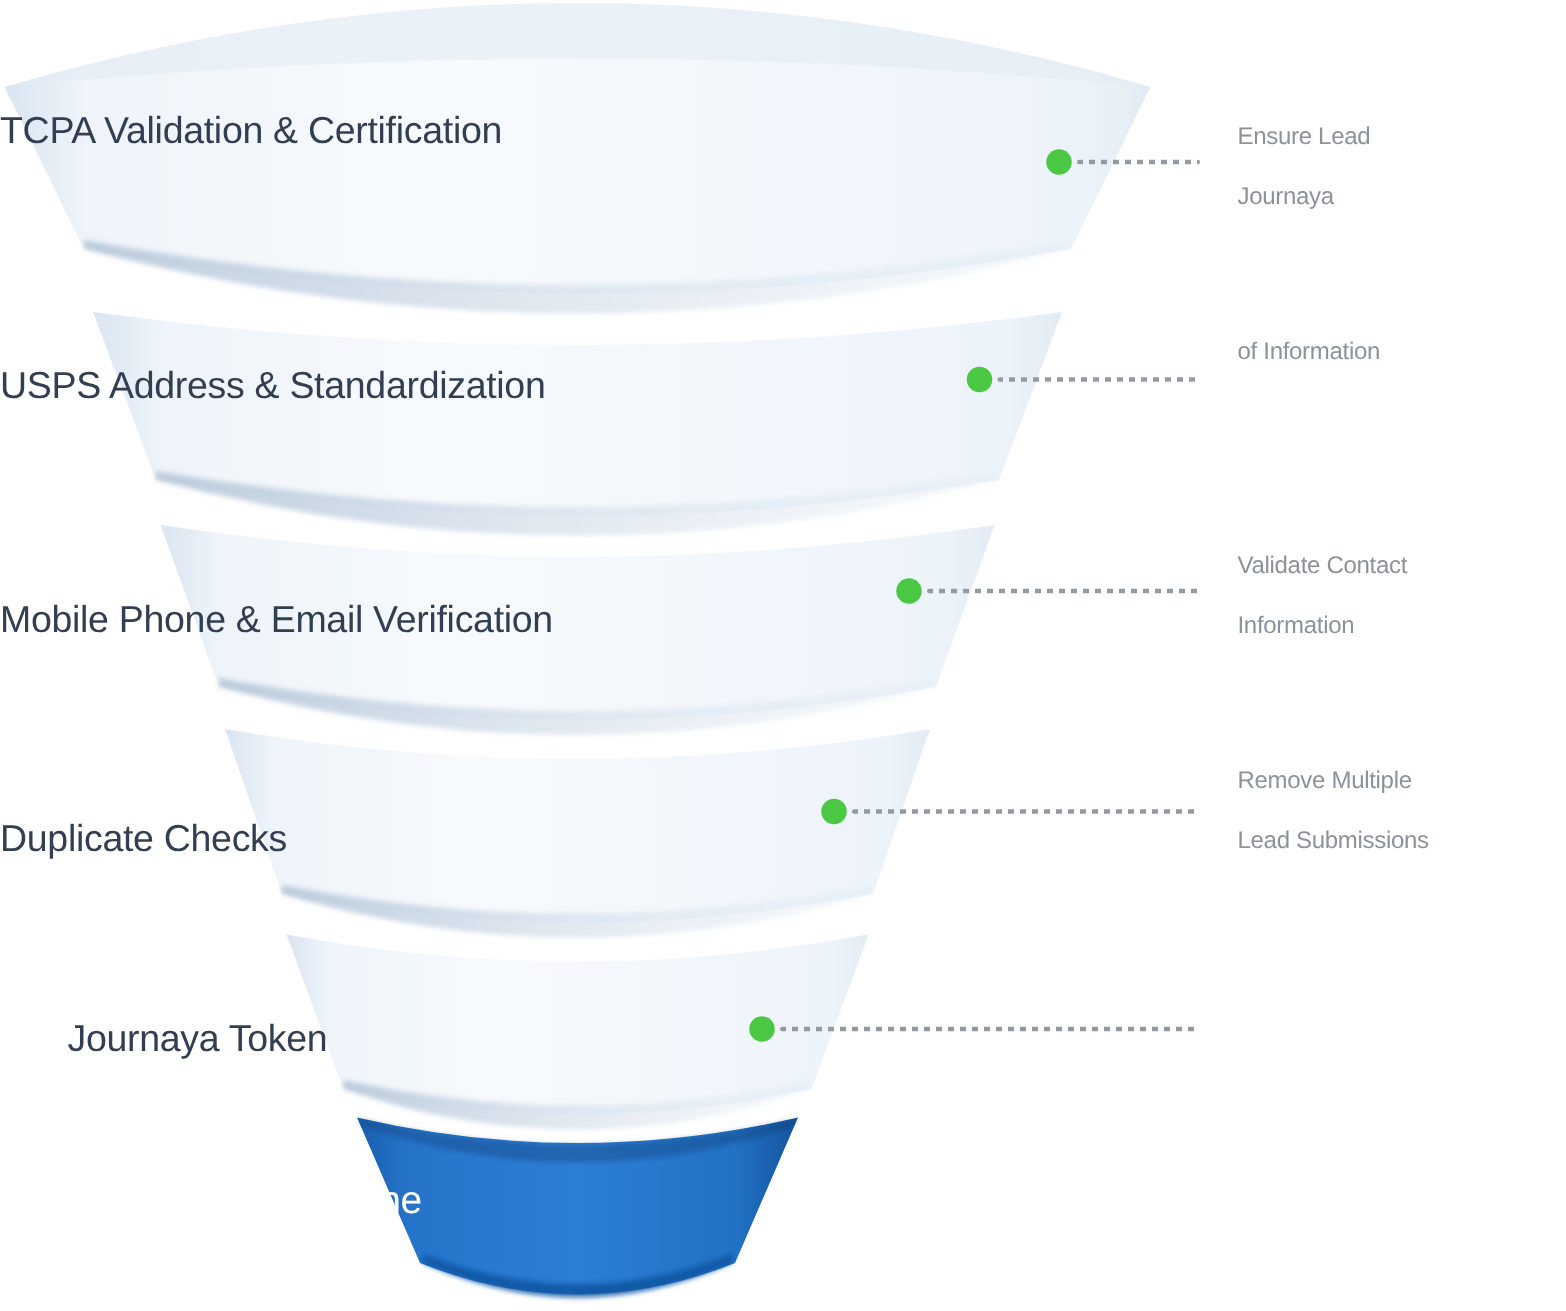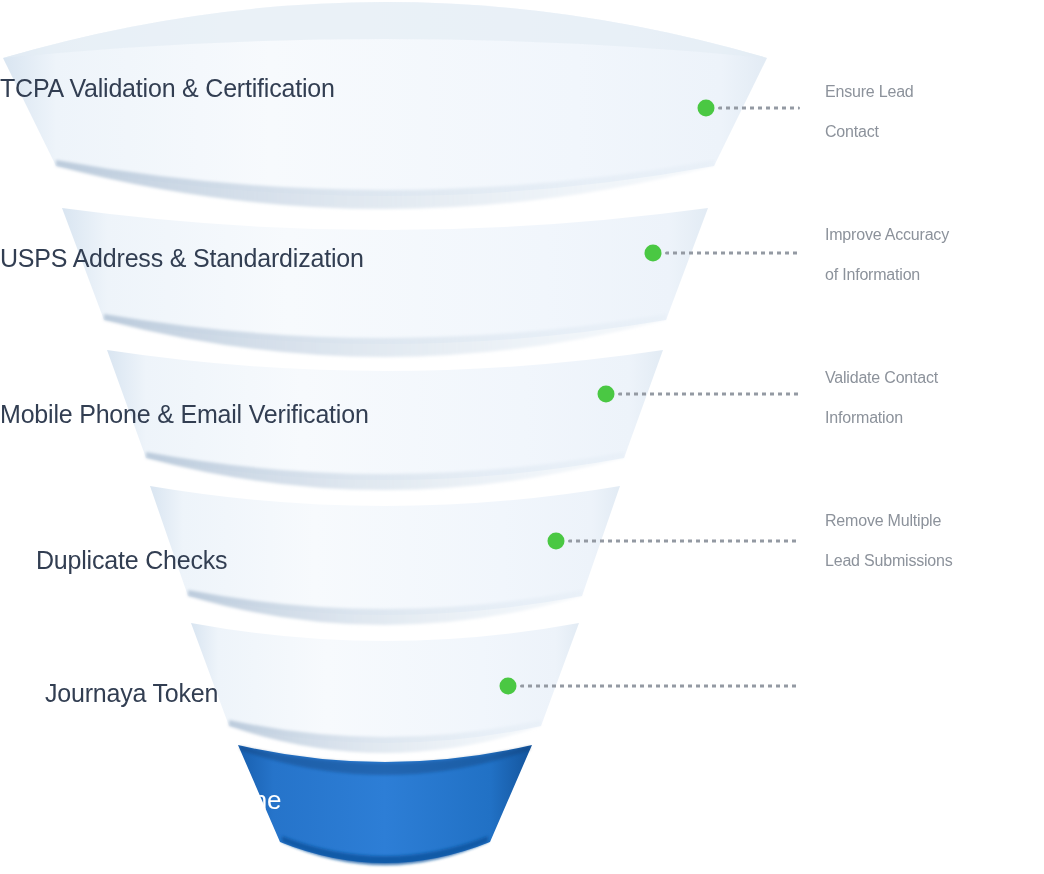--- a/index.html
+++ b/index.html
@@ -104,35 +104,34 @@
     <path filter="url(#soft)" d="M 56,160 Q 385,220 714,160 L 714,166 Q 385,252 56,166 Z" fill="url(#lipGrad)"></path>
     <path filter="url(#soft)" d="M 104,314 Q 385,362 666,314 L 666,320 Q 385,394 104,320 Z" fill="url(#lipGrad)"></path>
     <path filter="url(#soft)" d="M 146,452 Q 385,496 624,452 L 624,458 Q 385,522 146,458 Z" fill="url(#lipGrad)"></path>
     <path filter="url(#soft)" d="M 188,590 Q 385,628 582,590 L 582,596 Q 385,654 188,596 Z" fill="url(#lipGrad)"></path>
     <path filter="url(#soft)" d="M 229,720 Q 385,754 541,720 L 541,726 Q 385,780 229,726 Z" fill="url(#lipGrad)"></path>
   </svg>
 
   <div class="stage-label" style="top:88px;">TCPA Validation &amp; Certification</div>
   <div class="stage-label" style="top:258px;">USPS Address &amp; Standardization</div>
   <div class="stage-label" style="top:414px;">Mobile Phone &amp; Email Verification</div>
-  <div class="stage-label" style="top:560px;margin-left:36px;">Duplicate Checks</div>
+  <div class="stage-label" style="top:560px;">Duplicate Checks</div>
   <div class="stage-label" style="top:693px;margin-left:45px;">Journaya Token</div>
   <div class="stage-label final" style="top:800px;">Verified Phone</div>
 
   <span class="dot" style="left:706px;top:108px;"></span>
   <span class="dotted" style="left:718px;top:108px;width:82px;"></span>
   <div class="annotation-label" style="top:72px;">
     <div>Ensure Lead</div>
-    <div>Contact</div>
+    <div>Journaya</div>
   </div>
 
   <span class="dot" style="left:653px;top:253px;"></span>
   <span class="dotted" style="left:665px;top:253px;width:135px;"></span>
   <div class="annotation-label" style="top:215px;">
-    <div>Improve Accuracy</div>
     <div>of Information</div>
   </div>
 
   <span class="dot" style="left:606px;top:394px;"></span>
   <span class="dotted" style="left:618px;top:394px;width:182px;"></span>
   <div class="annotation-label" style="top:358px;">
     <div>Validate Contact</div>
     <div>Information</div>
   </div>
 

